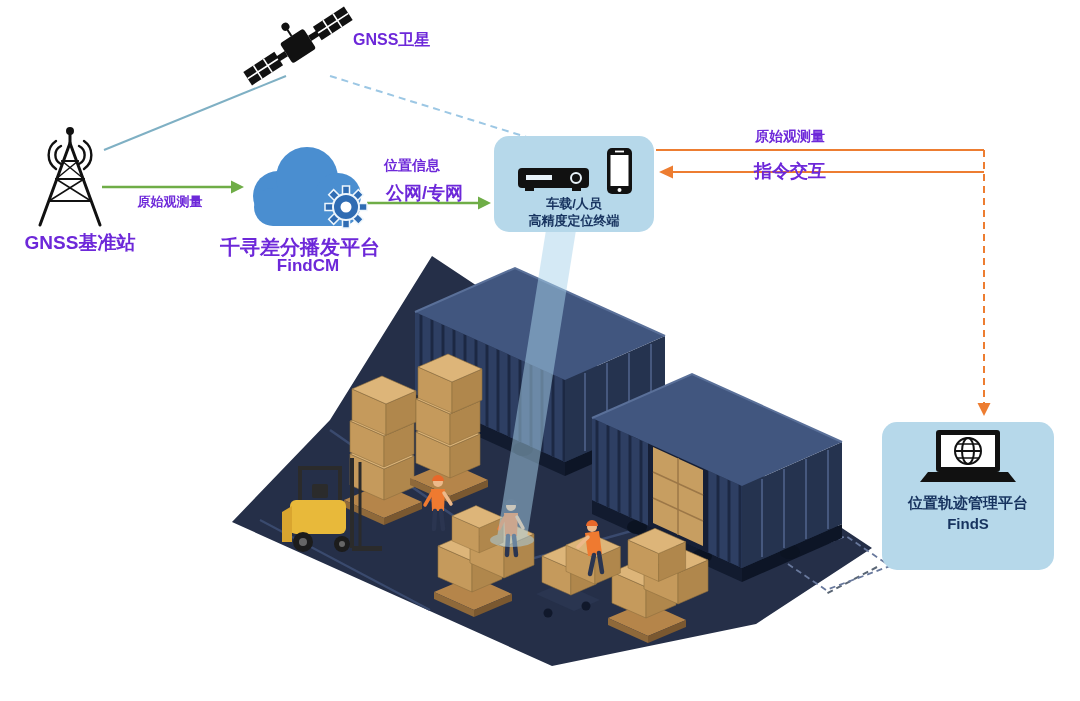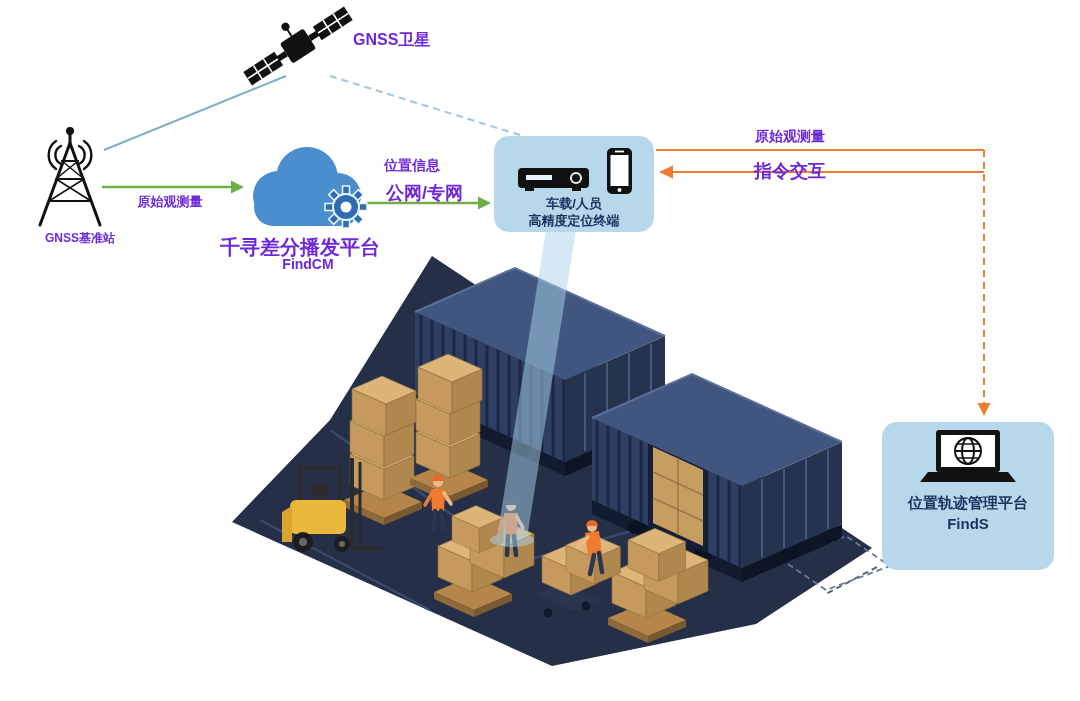--- a/index.html
+++ b/index.html
@@ -272,22 +272,22 @@
       <line x1="37" y1="21" x2="63" y2="21" stroke="#111" stroke-width="2"></line>
       <line x1="39" y1="14" x2="61" y2="14" stroke="#111" stroke-width="1.5"></line>
       <line x1="39" y1="28" x2="61" y2="28" stroke="#111" stroke-width="1.5"></line>
       <polygon points="10,42 90,42 98,52 2,52" fill="#111"></polygon>
     </svg>
     <div class="panel-text" style="font-size:15px">位置轨迹管理平台</div>
     <div class="panel-text" style="font-size:15px">FindS</div>
   </div>
 
   <div class="label" style="left:353px;top:30px;font-size:16px;">GNSS卫星</div>
-  <div class="label center" style="left:10px;top:230px;width:140px;font-size:12px;">GNSS基准站</div>
+  <div class="label center" style="left:10px;top:230px;width:140px;font-size:19px;">GNSS基准站</div>
   <div class="label center" style="left:108px;top:193px;width:124px;font-size:13px;">原始观测量</div>
   <div class="label center" style="left:212px;top:234px;width:176px;font-size:20px;">千寻差分播发平台</div>
-  <div class="label center" style="left:220px;top:256px;width:176px;font-size:14px;">FindCM</div>
+  <div class="label center" style="left:220px;top:256px;width:176px;font-size:17px;">FindCM</div>
   <div class="label" style="left:384px;top:157px;font-size:14px;">位置信息</div>
   <div class="label" style="left:386px;top:181px;font-size:18px;">公网/专网</div>
   <div class="label center" style="left:728px;top:128px;width:124px;font-size:14px;">原始观测量</div>
   <div class="label center" style="left:732px;top:159px;width:116px;font-size:18px;">指令交互</div>
 
 </div>
 
 </body></html>

